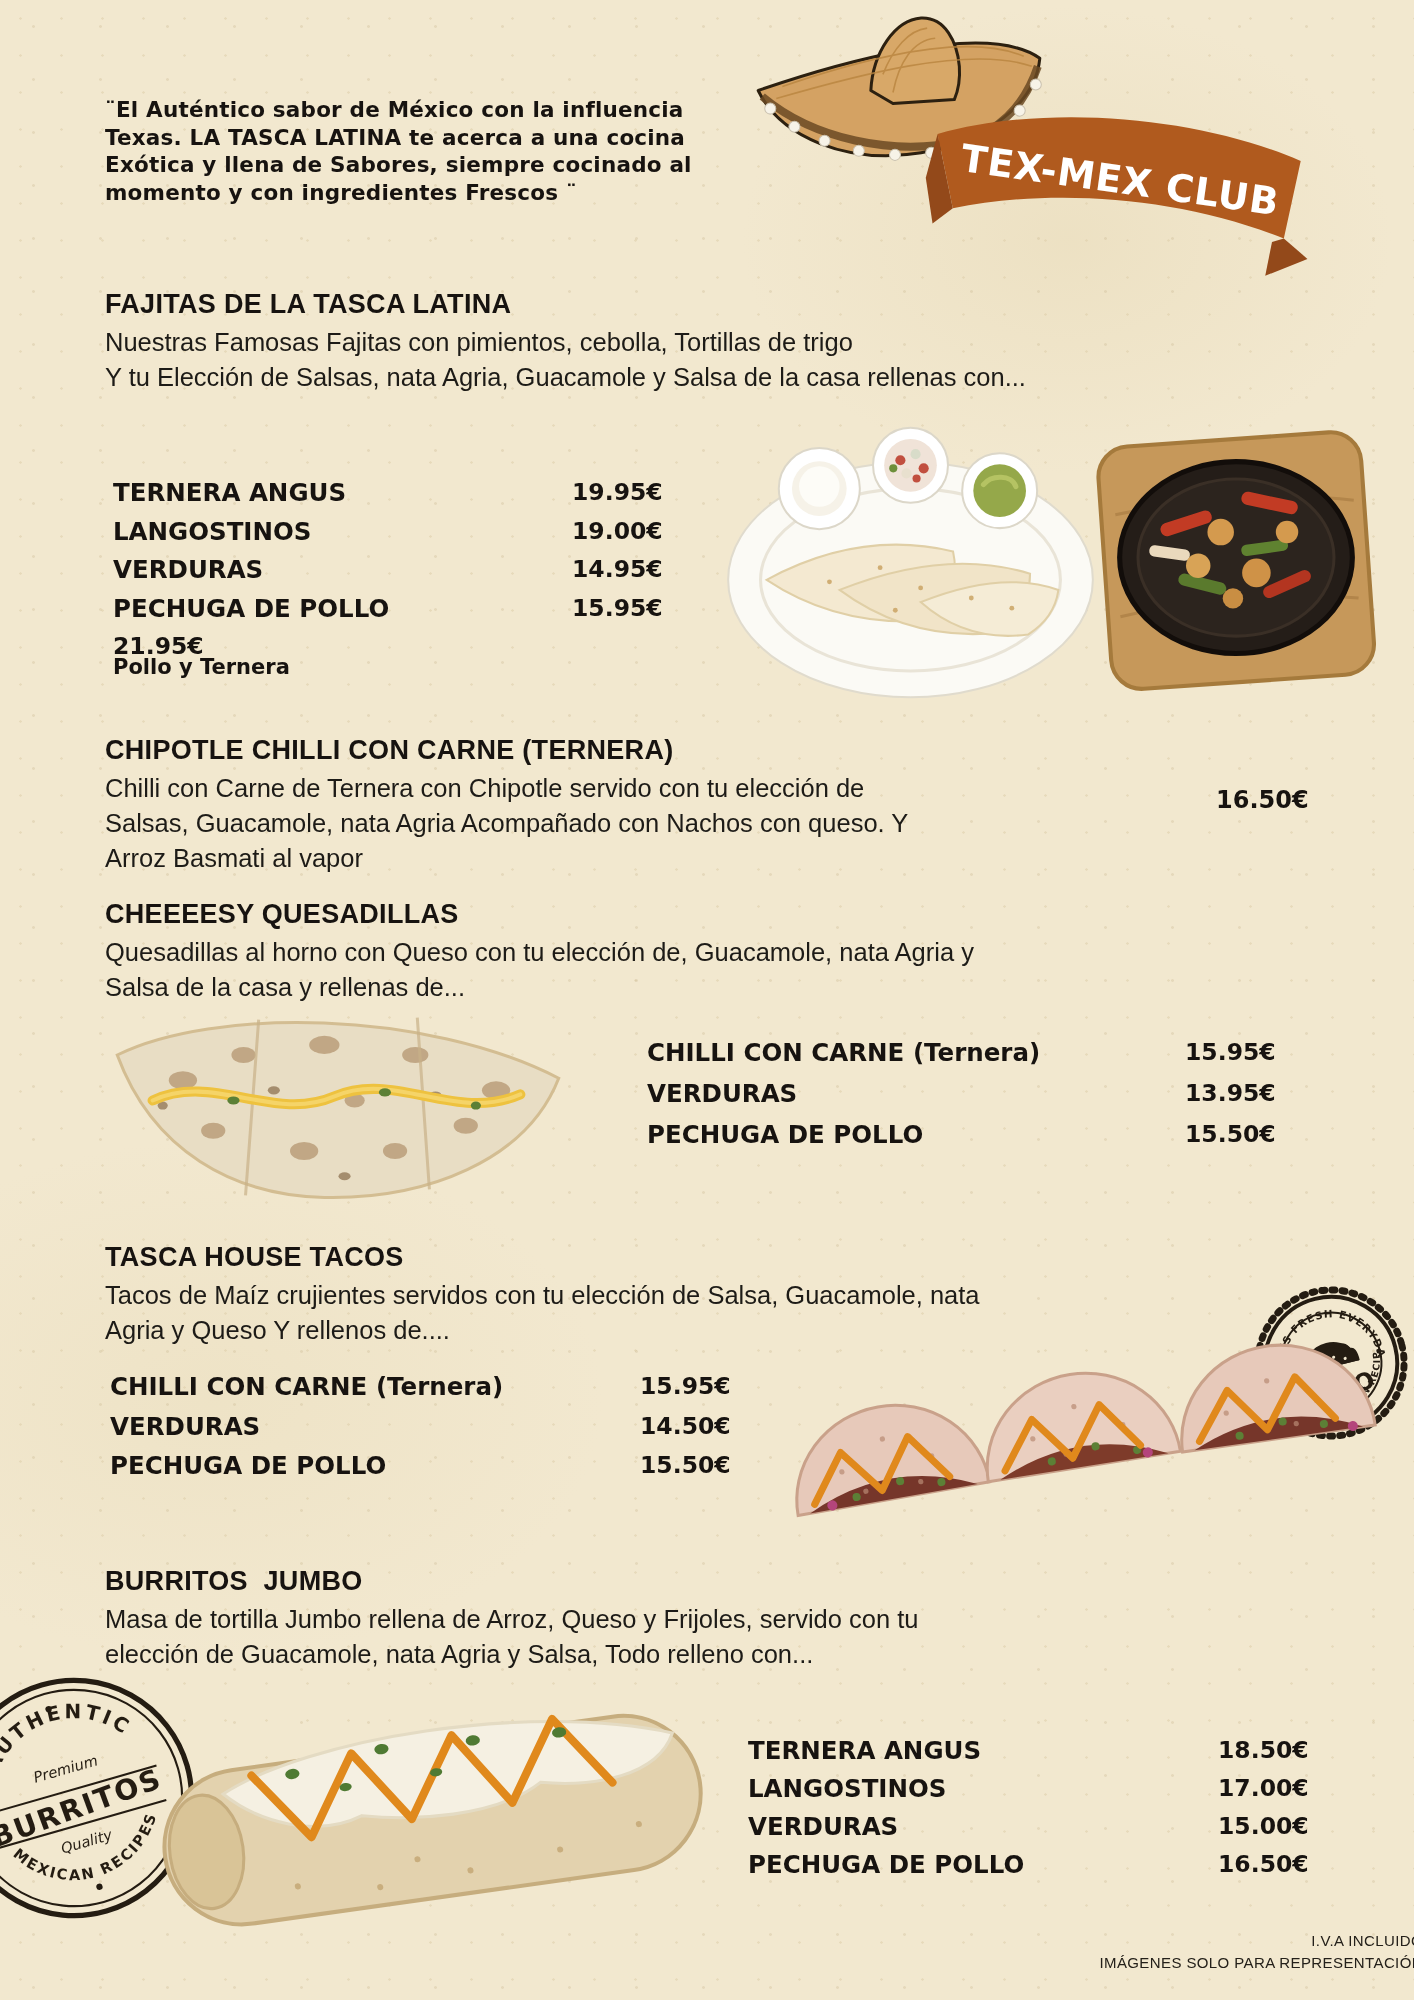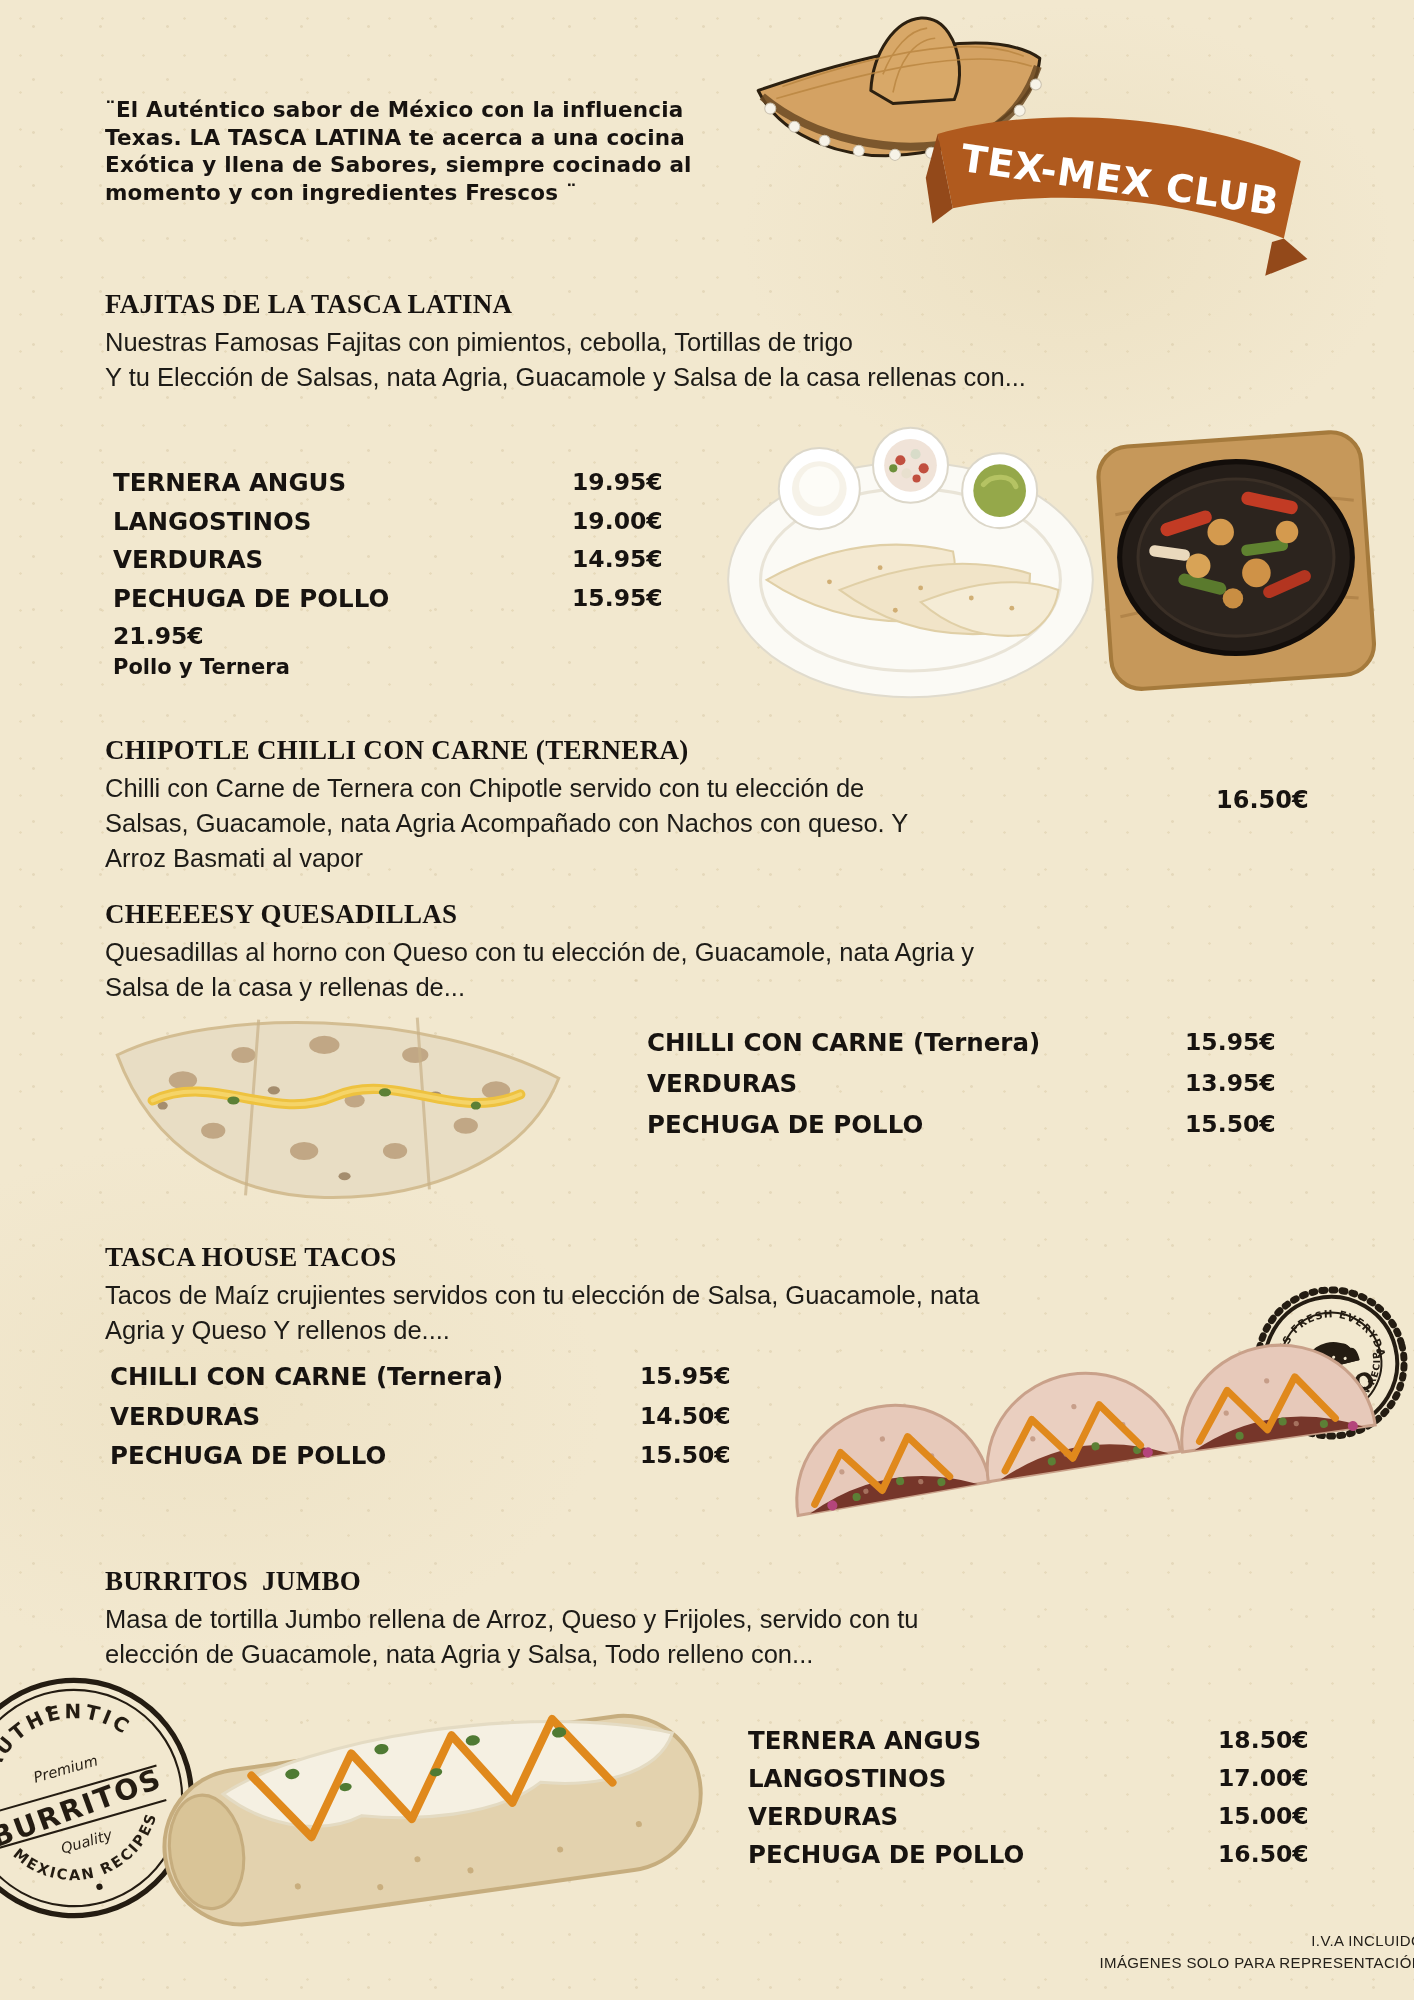--- a/index.html
+++ b/index.html
@@ -10,24 +10,24 @@
       radial-gradient(rgba(199,180,140,.30) 1.2px, transparent 2px),
       radial-gradient(rgba(222,207,170,.55) 1px, transparent 1.6px),
       radial-gradient(ellipse 500px 360px at 75% 12%, rgba(230,216,180,.45), transparent 65%),
       radial-gradient(ellipse 600px 400px at 15% 70%, rgba(232,219,184,.4), transparent 65%);
     background-size:67px 53px, 41px 37px, auto, auto;
     font-family:"Liberation Sans", sans-serif;color:#171310;padding-left:9px;
   }
   .abs{position:absolute;}
   .intro{left:105px;top:96px;width:620px;font-family:"DejaVu Sans",sans-serif;
          font-weight:700;font-size:21.5px;line-height:27.6px;white-space:pre-line;letter-spacing:.2px;}
-  .sec-title{font-family:Liberation Serif, serif;font-weight:800;font-size:27px;
+  .sec-title{font-family:Liberation Sans, sans-serif;font-weight:800;font-size:27px;
              letter-spacing:.3px;white-space:pre-wrap;}
   .sec-desc{font-size:25.5px;line-height:35px;font-weight:400;color:#1d1b17;white-space:pre-line;width:1280px;}
-  .menu-list{position:absolute;}
+  .menu-list{position:absolute;margin-top:10px;}
   .mrow{display:flex;align-items:flex-start;}
   .mname{font-family:"DejaVu Sans",sans-serif;font-weight:800;font-size:24.5px;}
   .mprice{font-family:"DejaVu Sans",sans-serif;font-weight:800;font-size:23.5px;}
   .fajitas-rows .mrow{height:38.5px;}   .fajitas-rows .mname{width:459px;}
   .ques-rows .mrow{height:41px;}        .ques-rows .mname{width:538px;}
   .tacos-rows .mrow{height:39.5px;}     .tacos-rows .mname{width:530px;}
   .burr-rows .mrow{height:38px;}        .burr-rows .mname{width:470px;}
   .item-note{font-family:"DejaVu Sans",sans-serif;font-weight:800;font-size:21px;}
   .solo-price{font-family:"DejaVu Sans",sans-serif;font-weight:800;font-size:24px;}
   .footer{left:0;top:1930px;width:100%;text-align:right;font-size:15px;line-height:22px;

